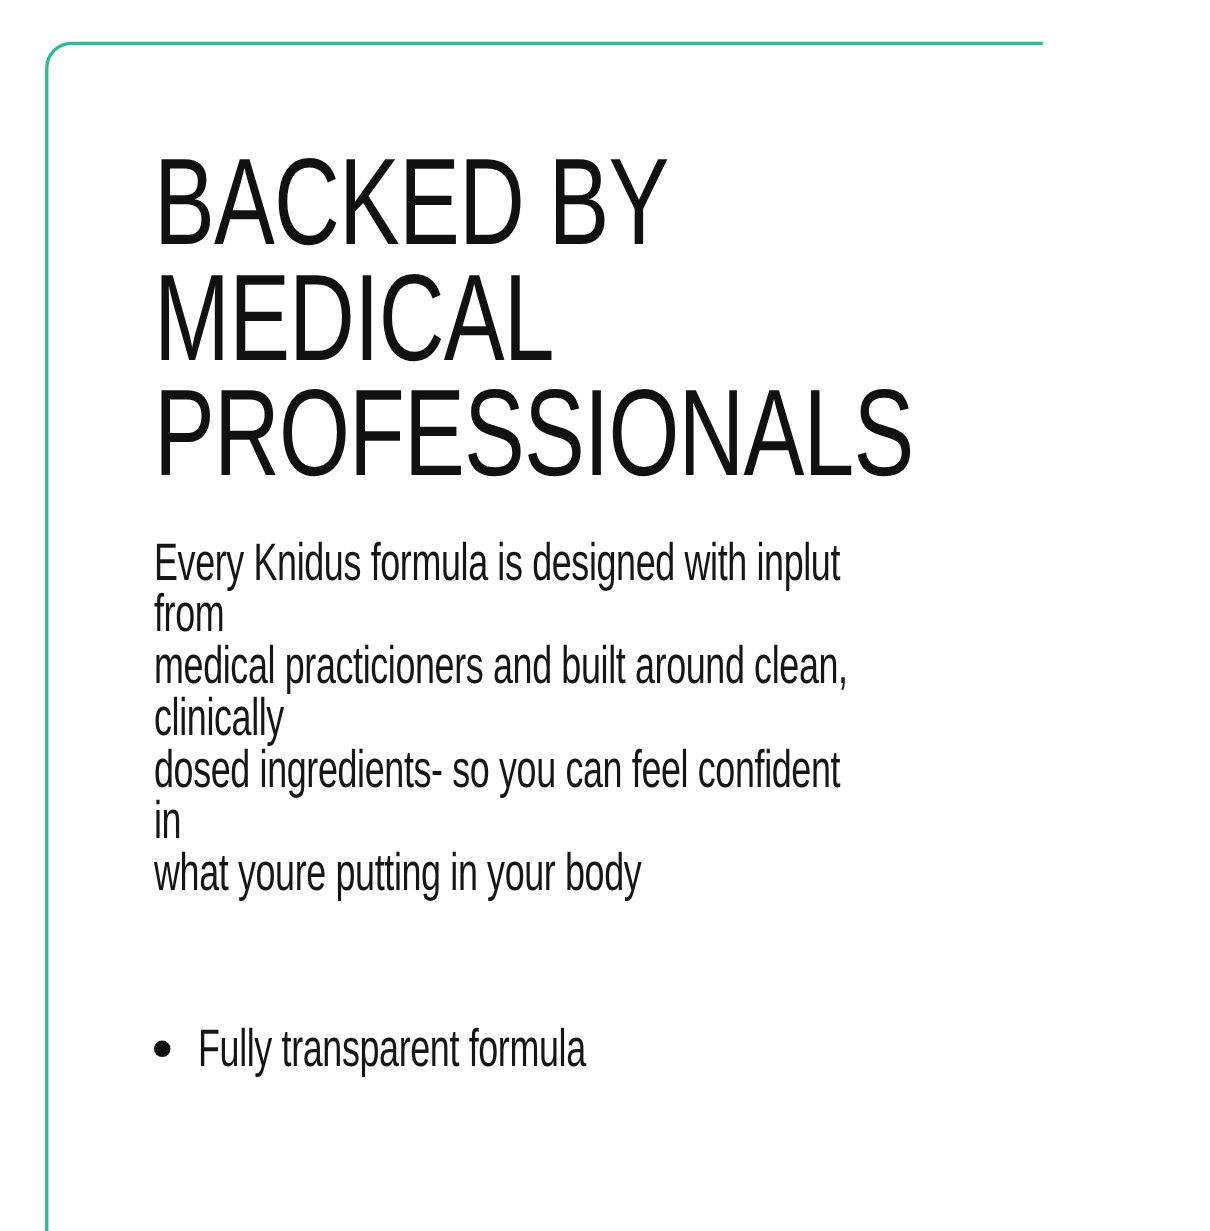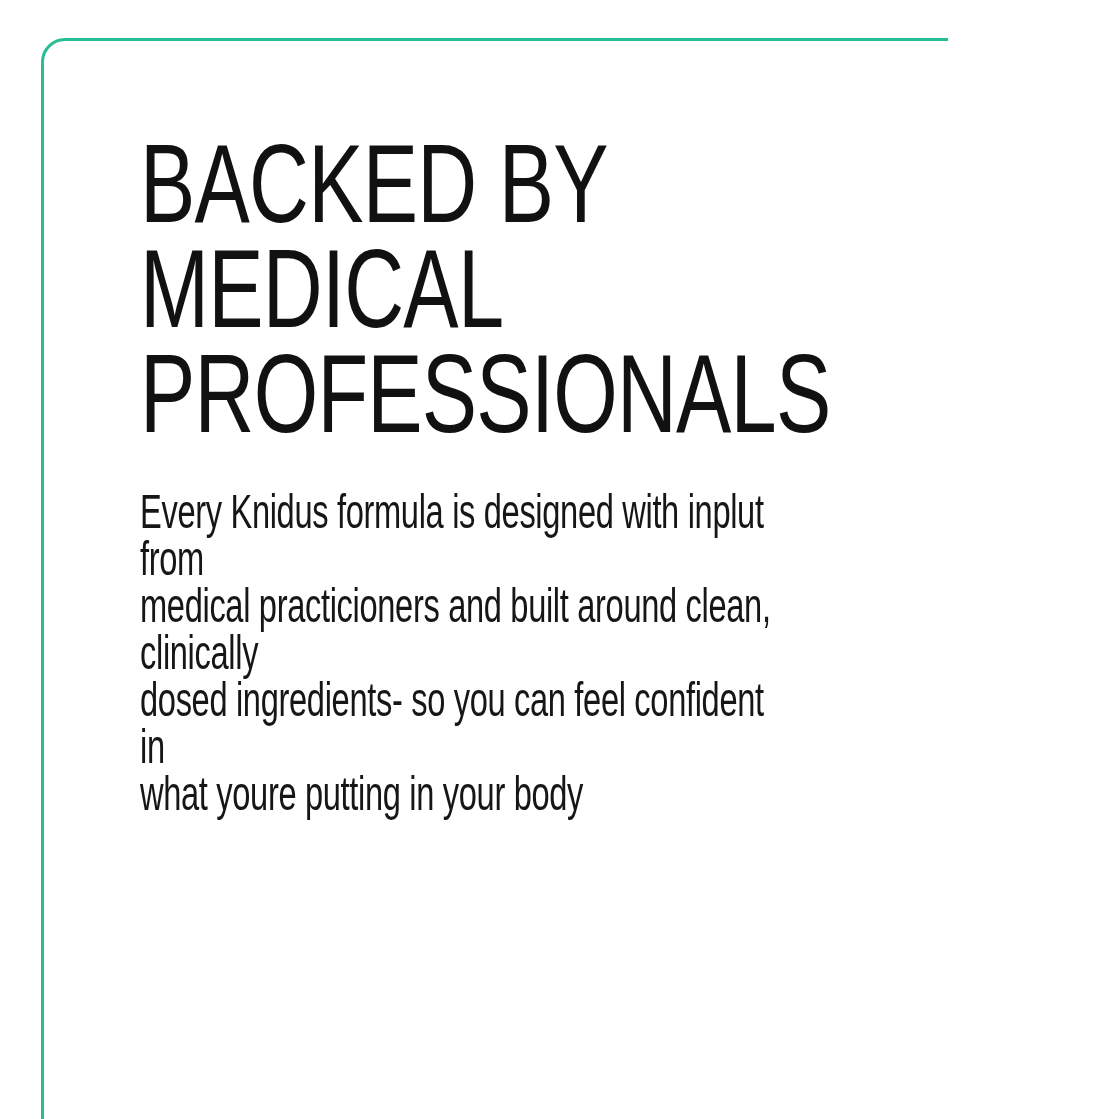--- a/index.html
+++ b/index.html
@@ -96,16 +96,20 @@
     <h1 class="headline">BACKED BY
 MEDICAL
 PROFESSIONALS</h1>
 
     <p class="intro">Every Knidus formula is designed with inplut from
 medical practicioners and built around clean, clinically
 dosed ingredients- so you can feel confident in
 what youre putting in your body</p>
 
     <ul class="benefits">
+      <li>
+        <span class="dot"></span>
+        <span class="benefit-text">Fully transparent formula</span>
+      </li>
     </ul>
 
   </div>
 </div>
 
 </body></html>

